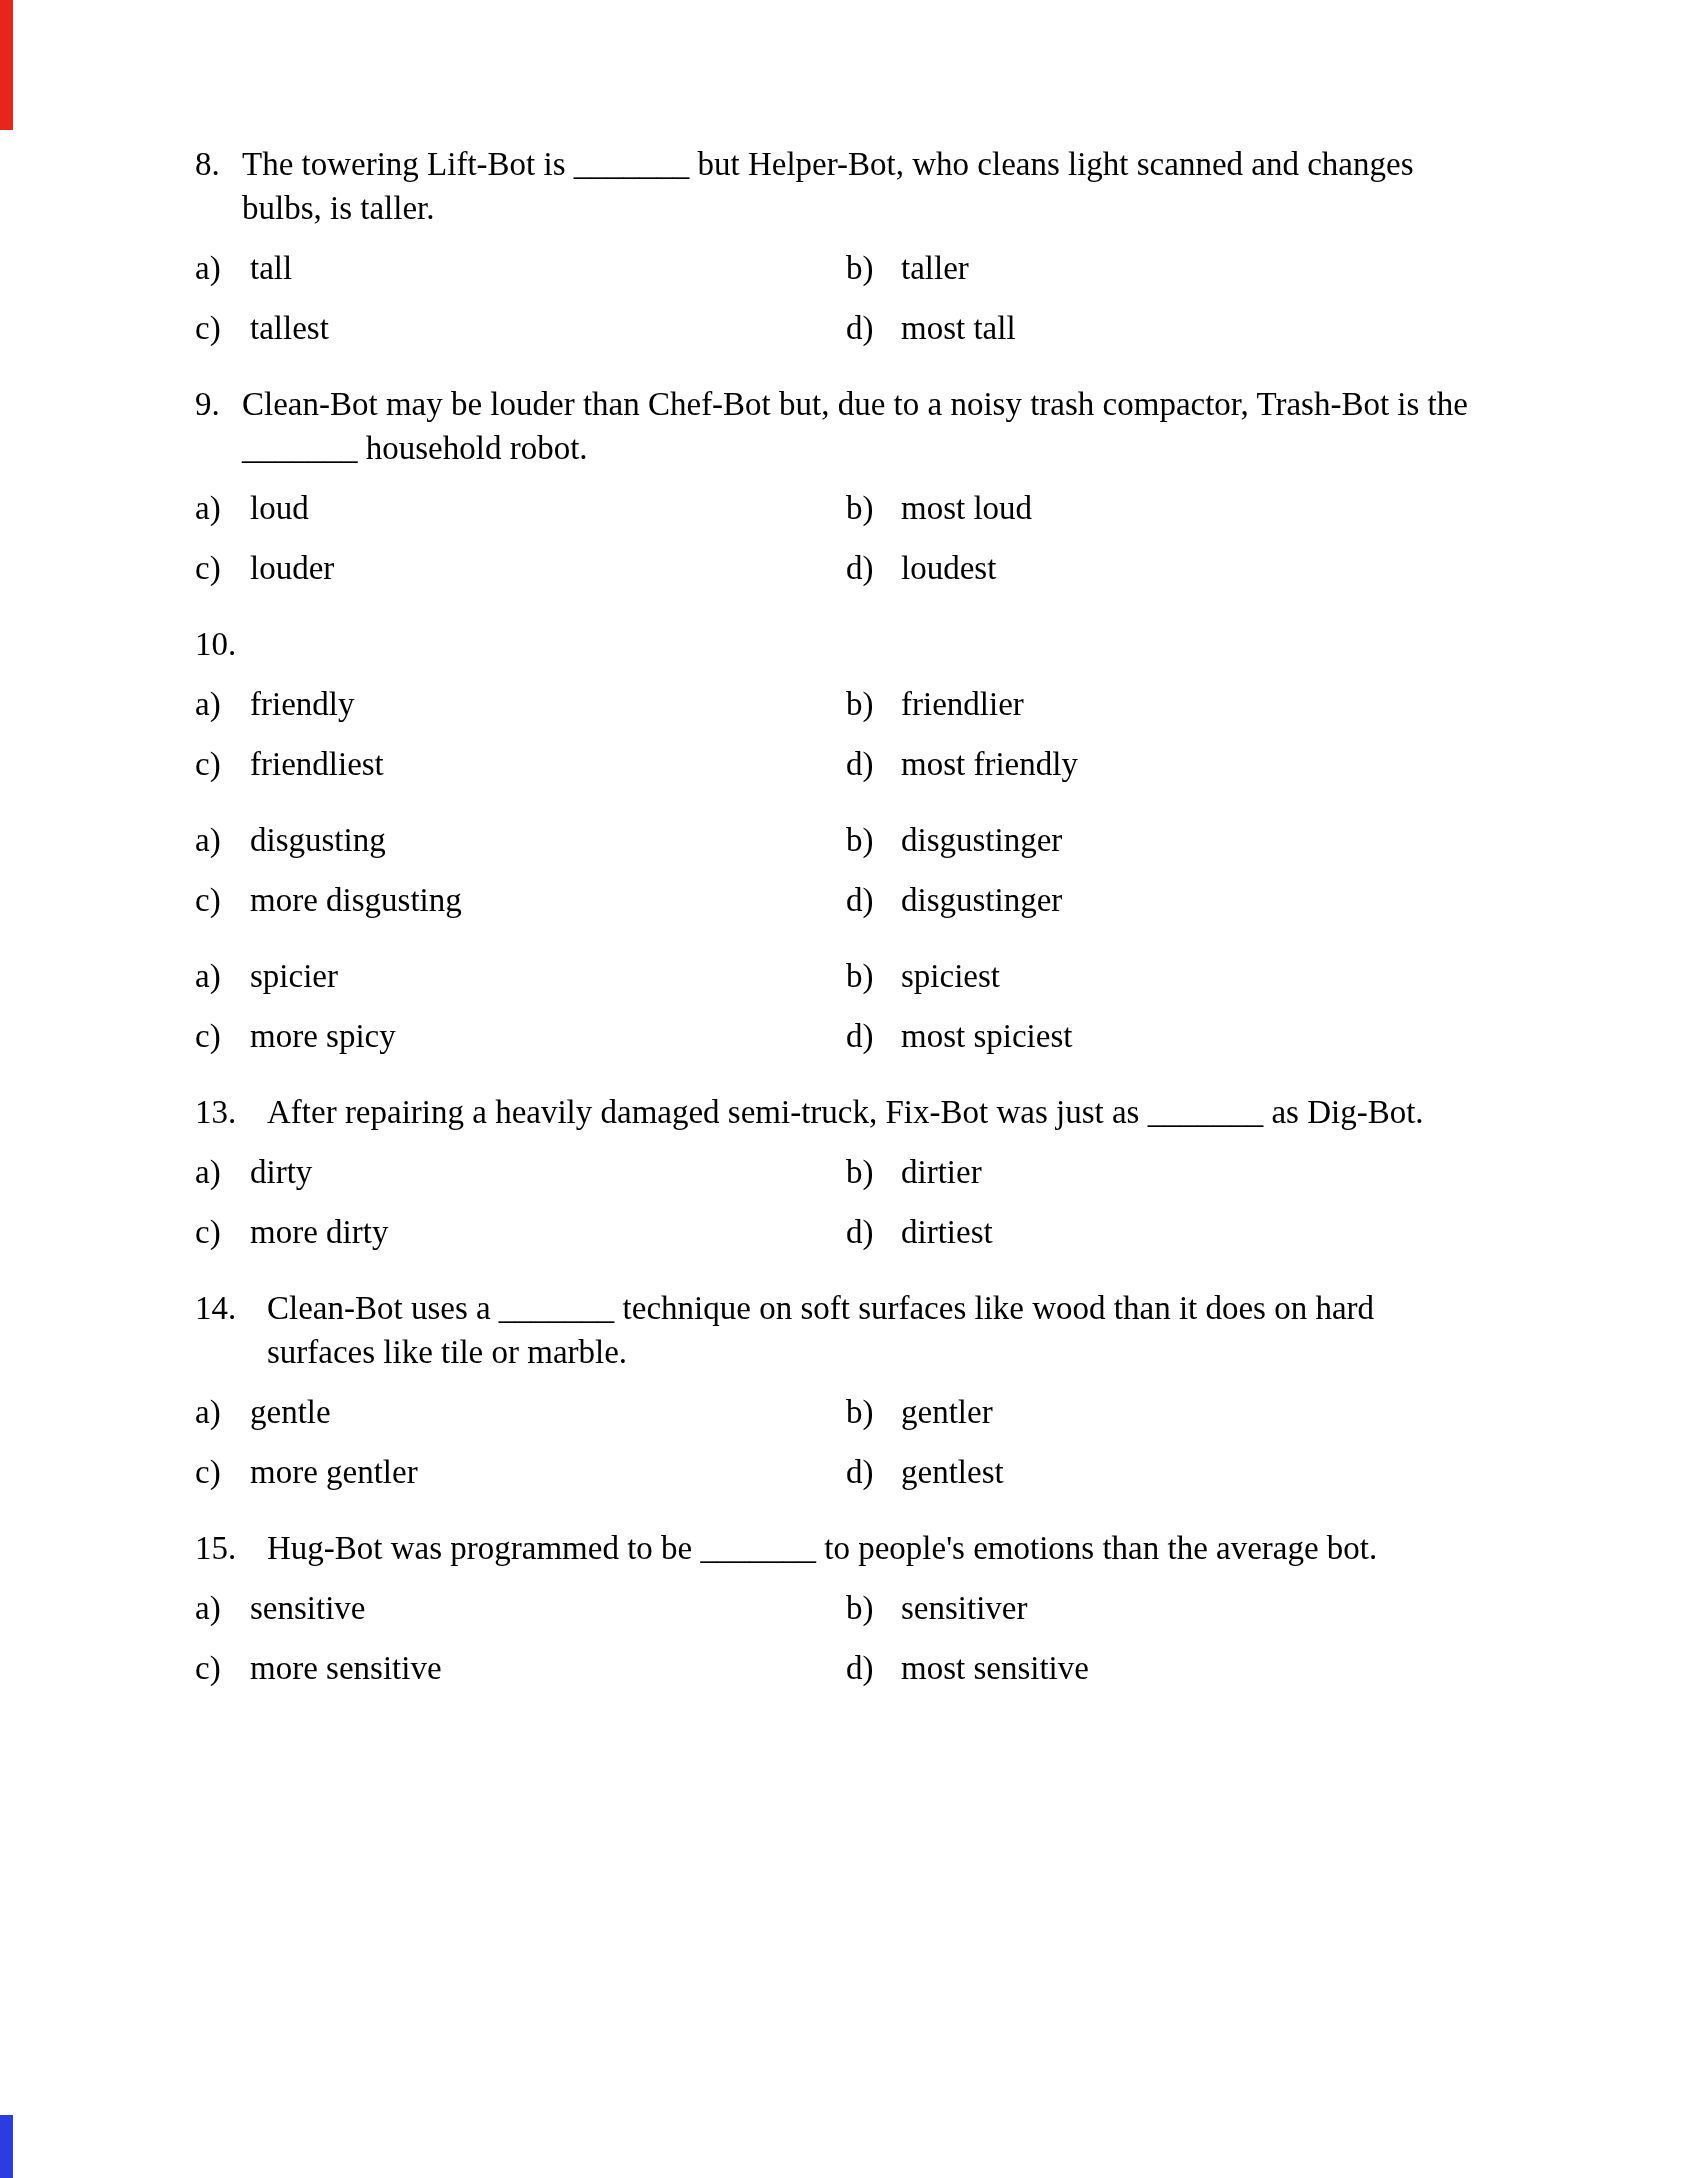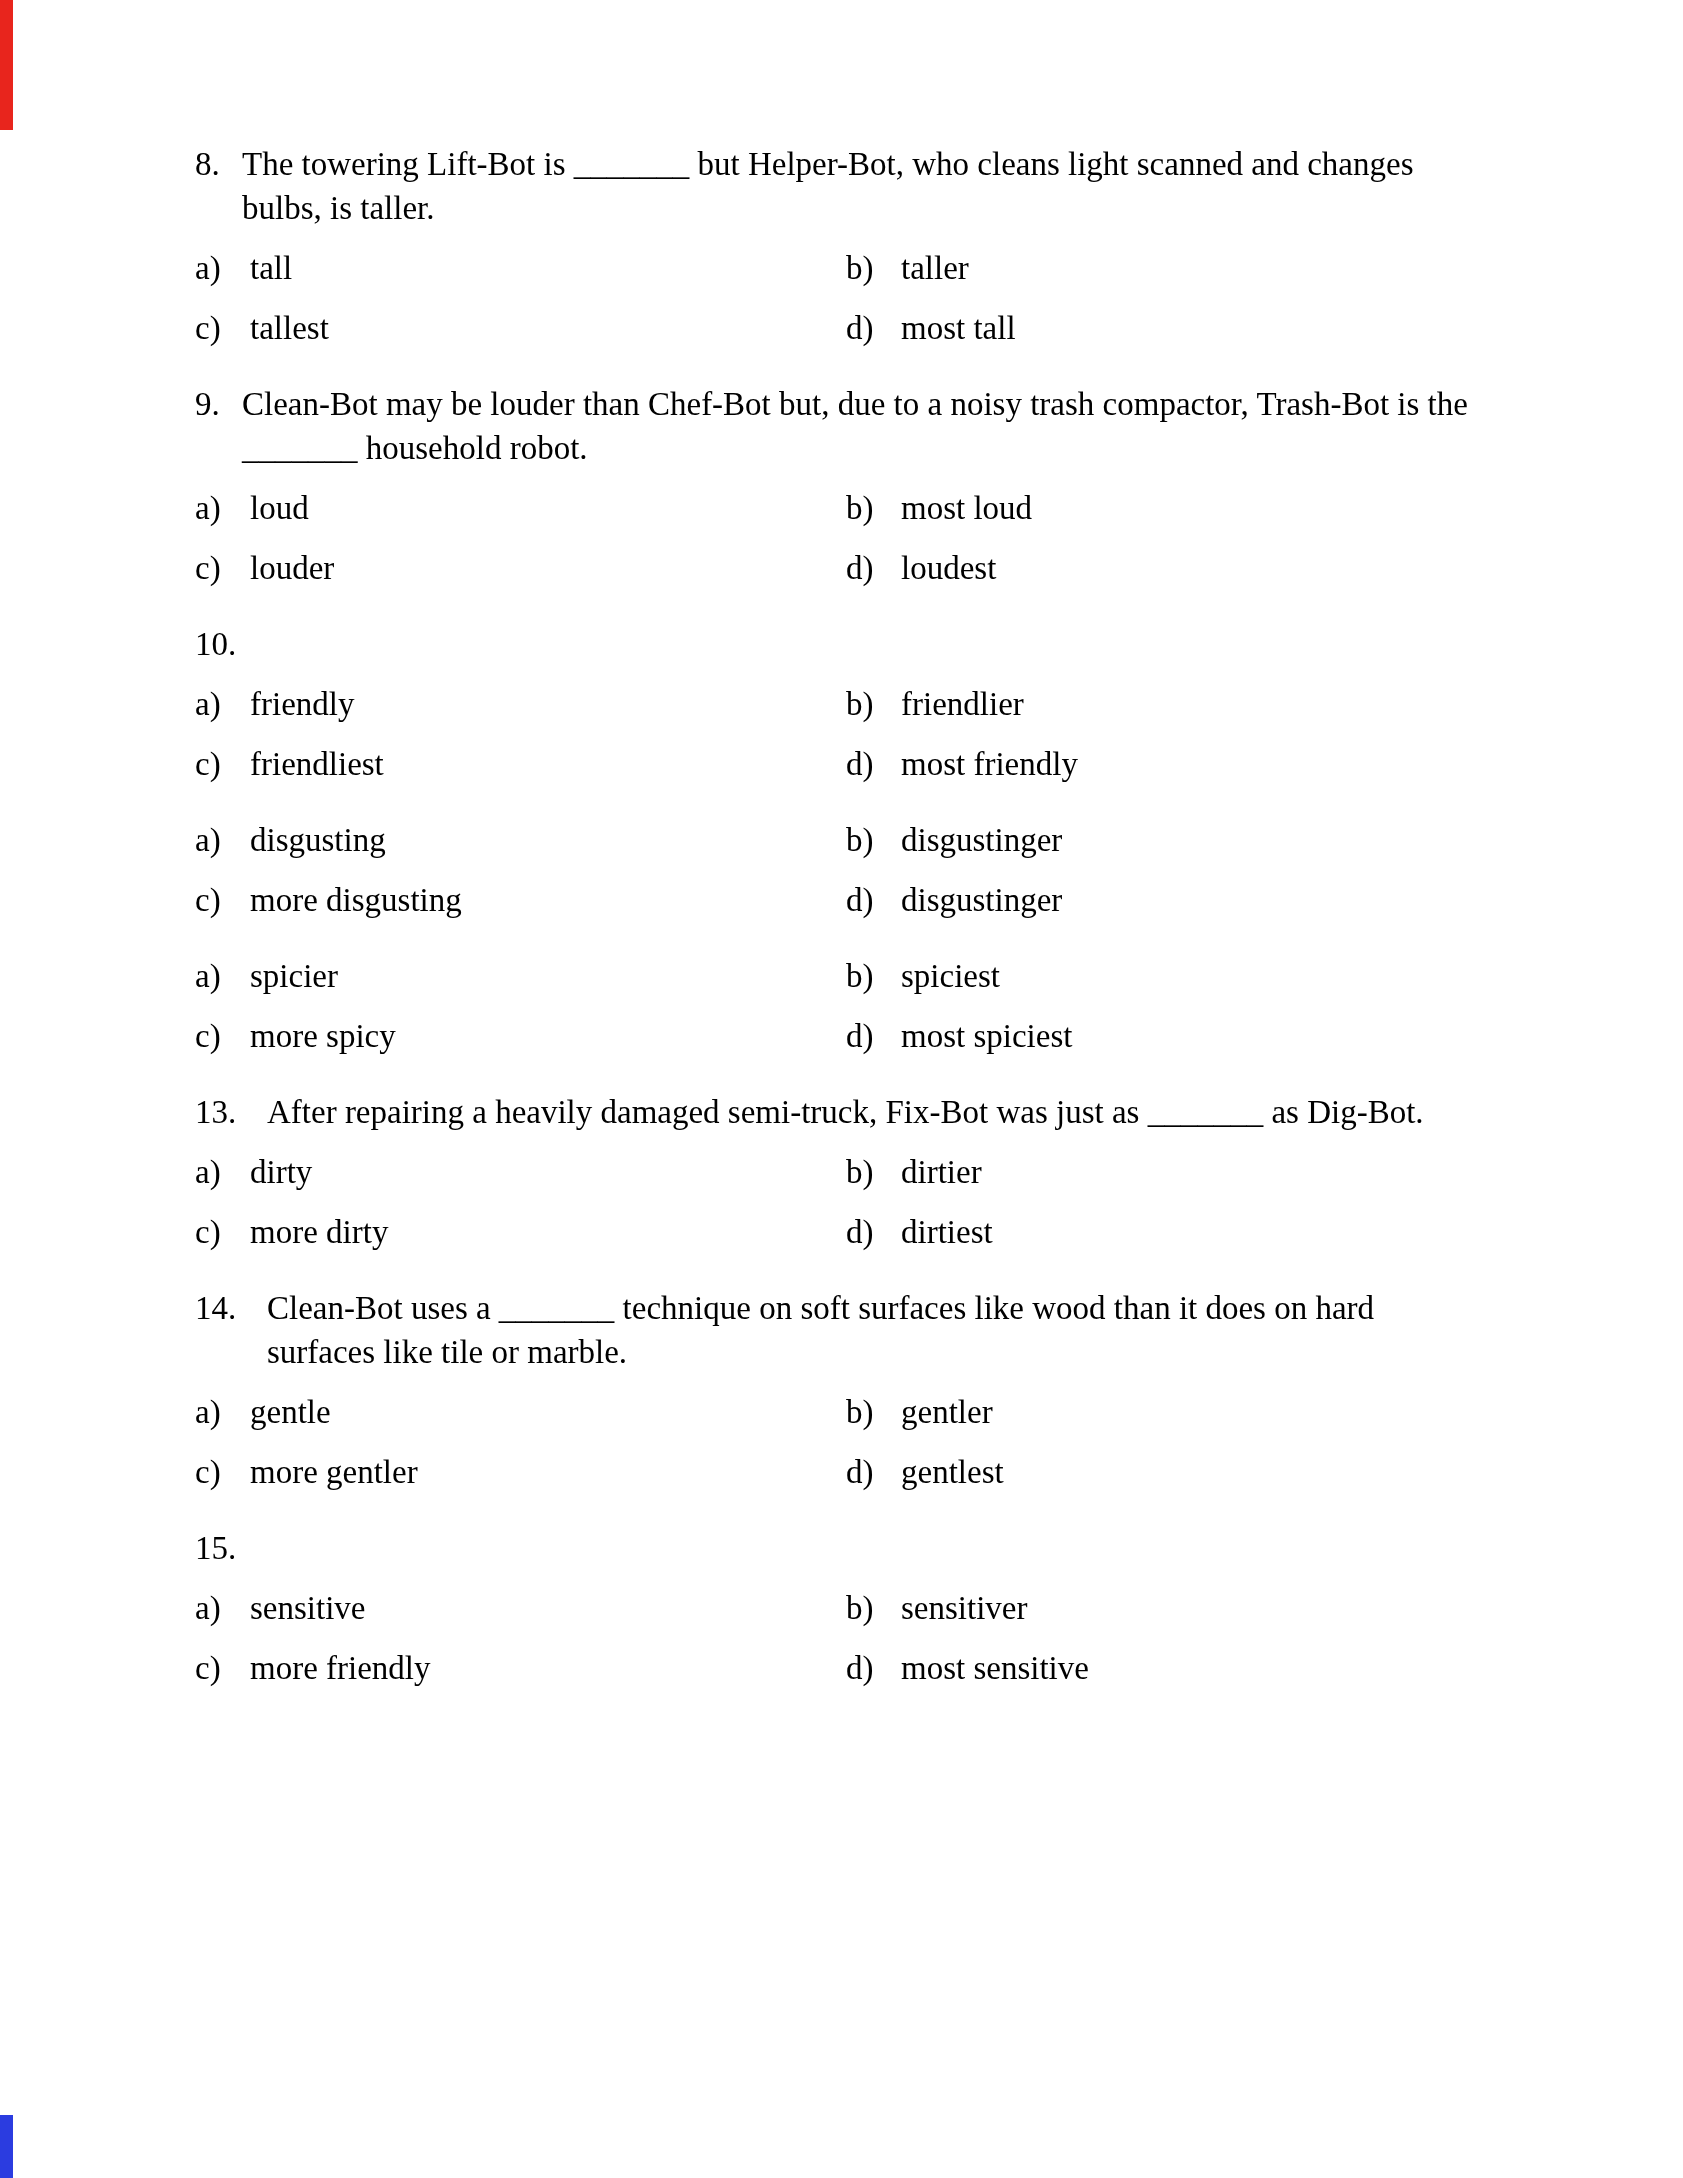--- a/index.html
+++ b/index.html
@@ -237,36 +237,37 @@
       <div class="opt">
         <span class="opt-letter">d)</span>
         <span class="opt-text">gentlest</span>
       </div>
     </div>
   </div>
 
   <div class="question-block d2">
     <div class="q-line q-first">
       <span class="q-num">15.</span>
+      <span class="q-text">Hug-Bot was programmed to be _______ to people's emotions than the average bot.</span>
     </div>
 
     <div class="opt-row">
       <div class="opt left">
         <span class="opt-letter">a)</span>
         <span class="opt-text">sensitive</span>
       </div>
       <div class="opt">
         <span class="opt-letter">b)</span>
         <span class="opt-text">sensitiver</span>
       </div>
     </div>
     <div class="opt-row">
       <div class="opt left">
         <span class="opt-letter">c)</span>
-        <span class="opt-text">more friendly</span>
+        <span class="opt-text">more sensitive</span>
       </div>
       <div class="opt">
         <span class="opt-letter">d)</span>
         <span class="opt-text">most sensitive</span>
       </div>
     </div>
   </div>
 
 </div>
 

